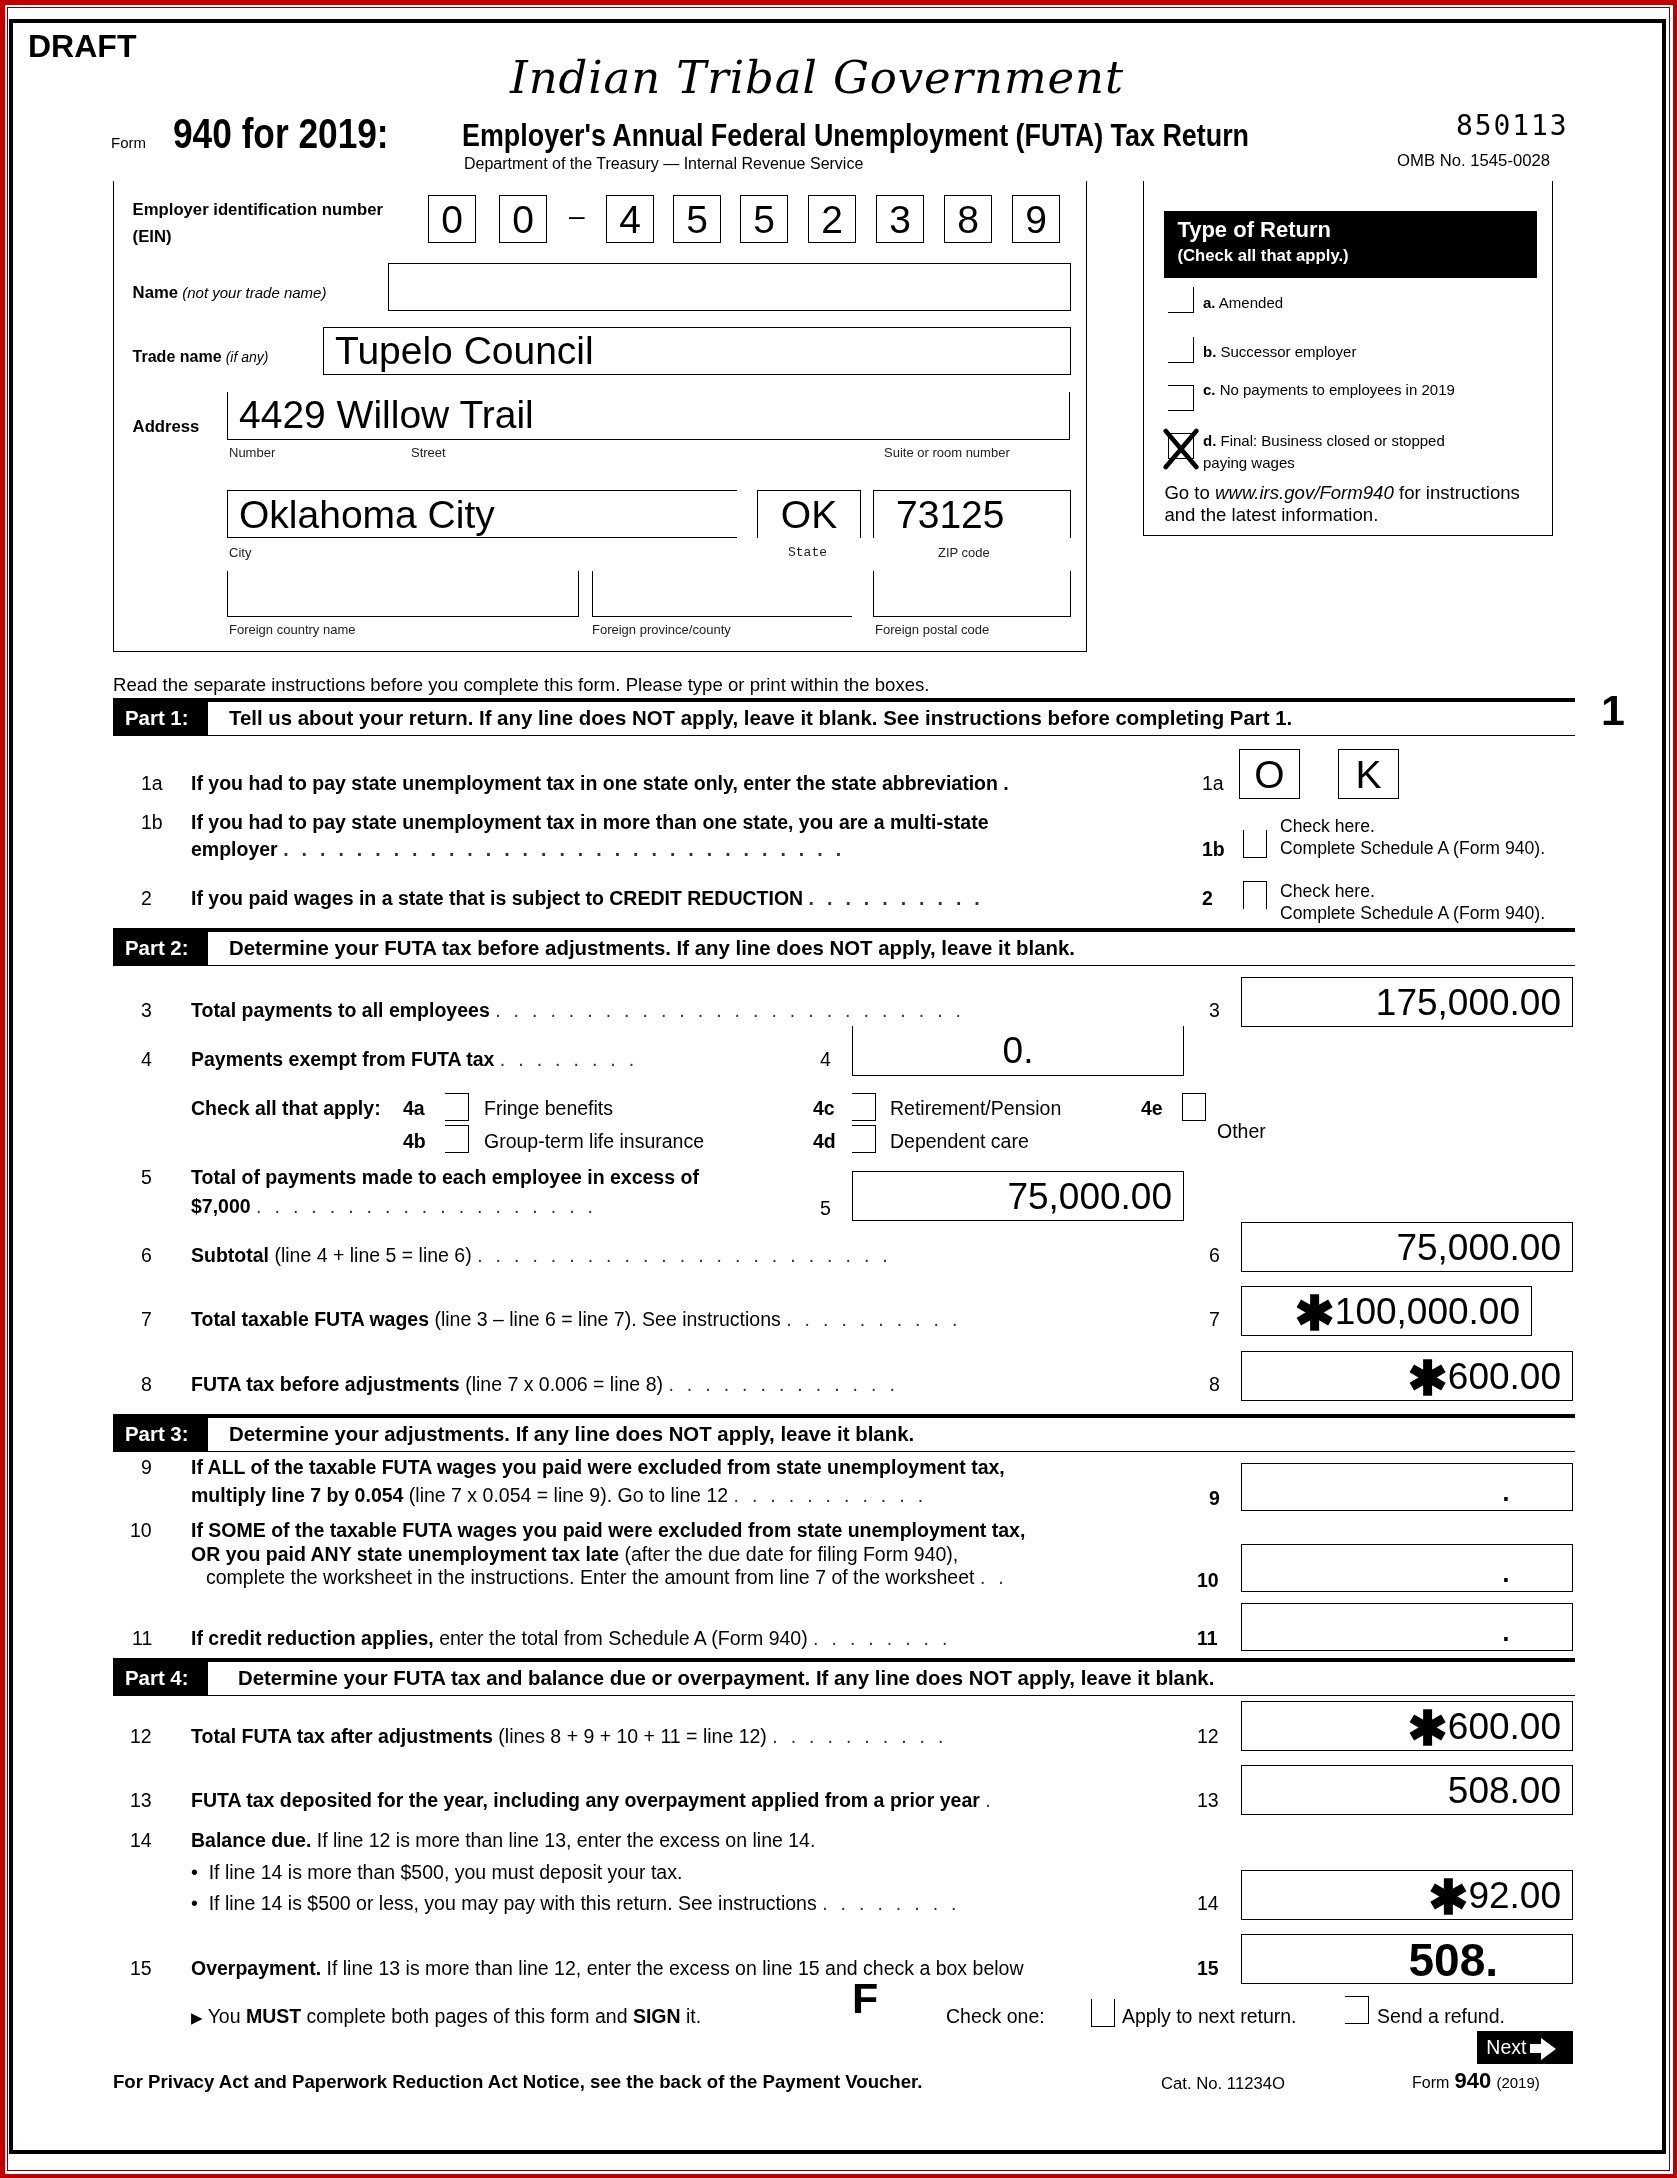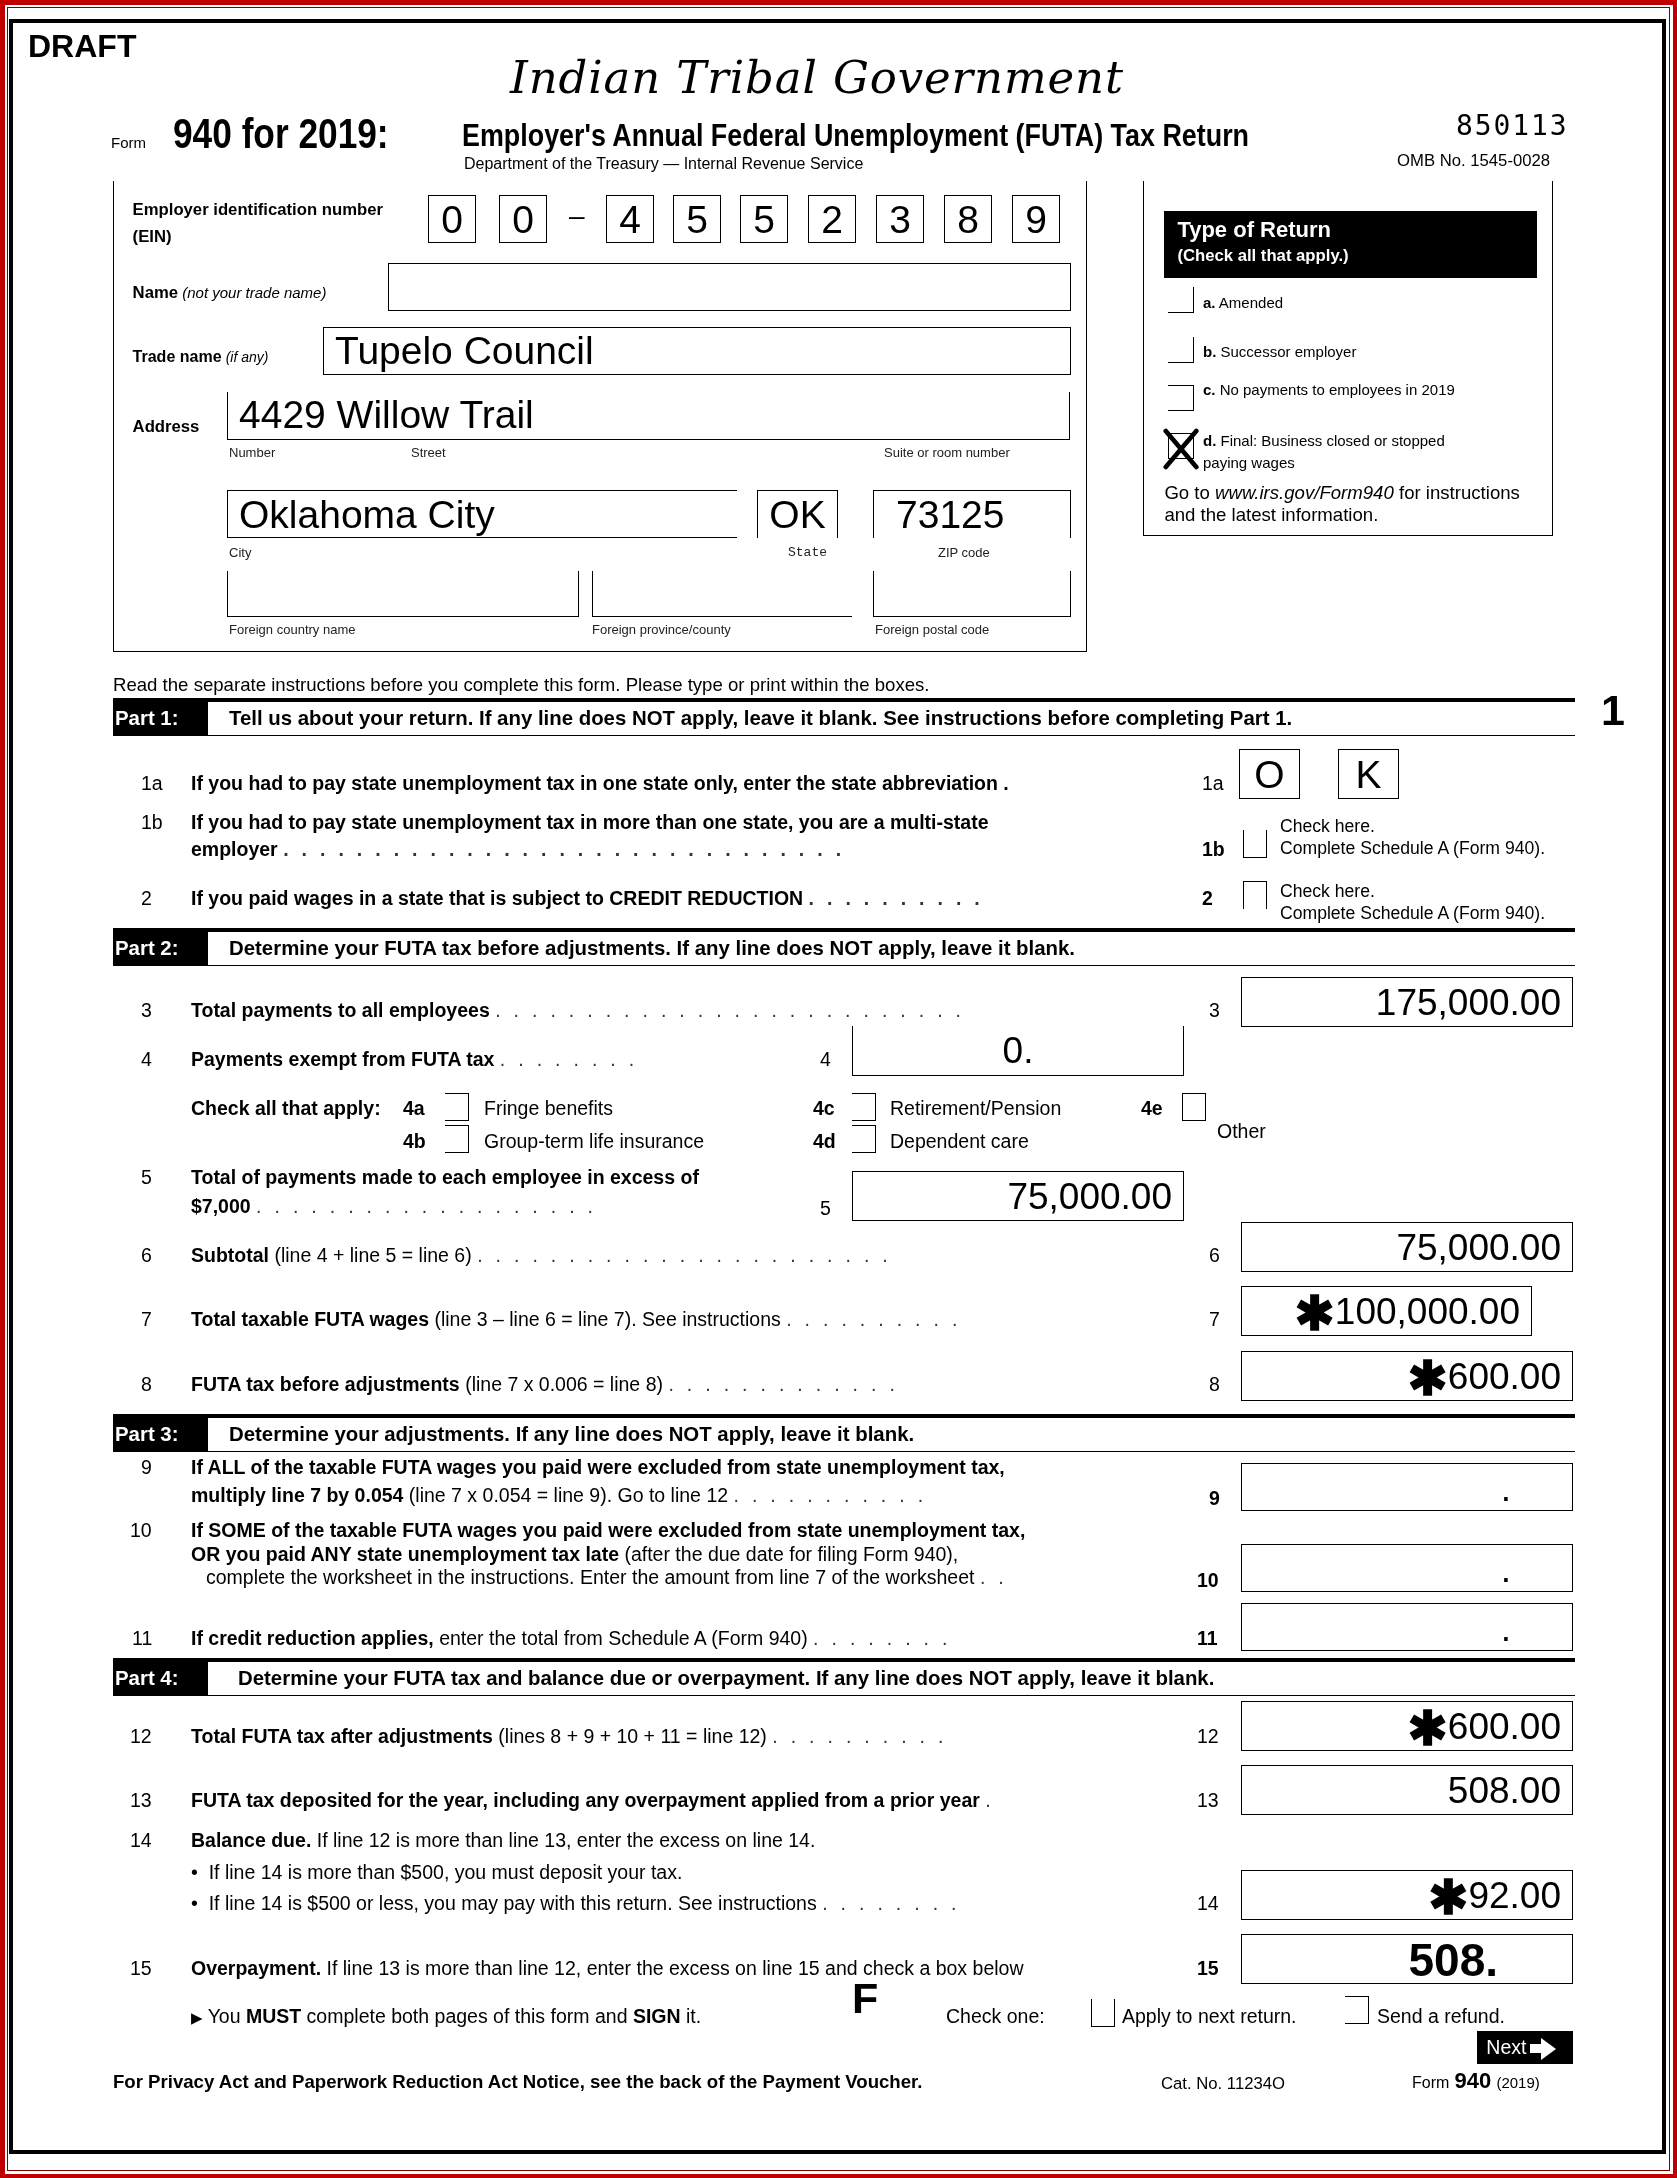--- a/index.html
+++ b/index.html
@@ -34,21 +34,21 @@
   .type-head { position:absolute; left:20.4px; top:30px; width:373px; height:67px; background:#000; color:#fff; padding:5.6px 13px; box-sizing:border-box; }
   .type-head .t1 { font-size:22px; font-weight:bold; }
   .type-head .t2 { font-size:16.7px; font-weight:bold; margin-top:3.7px; }
   .cb { position:absolute; width:26px; height:26px; border:1.4px solid #000; box-sizing:border-box; }
   .cb-open-left { border-left:none; border-top:none; }
   .type-opt { position:absolute; font-size:15px; line-height:22px; }
   .type-opt b { font-weight:bold; }
 
   .instr { left:113px; top:674px; font-size:18.6px; }
   .part-bar { position:absolute; left:113px; width:1462px; height:33px; border-top:4.6px solid #000; border-bottom:1.9px solid #000; box-sizing:content-box; }
-  .part-tag { position:absolute; left:0; top:0; height:33px; width:95px; background:#000; color:#fff; font-weight:bold; font-size:20.4px; line-height:33px; padding-left:2px; box-sizing:border-box; }
+  .part-tag { position:absolute; left:0; top:0; height:33px; width:95px; background:#000; color:#fff; font-weight:bold; font-size:20.4px; line-height:33px; padding-left:12px; box-sizing:border-box; }
   .part-text { position:absolute; left:116px; top:0; font-weight:bold; font-size:20.4px; line-height:33px; white-space:nowrap; }
   .page-num { left:1601px; top:686px; font-size:43px; font-weight:bold; }
 
   .ln { position:absolute; font-size:19.5px; white-space:nowrap; }
   .ln-num { position:absolute; font-size:19.5px; }
   .ln-num-b { position:absolute; font-size:19.5px; font-weight:bold; }
   .b { font-weight:bold; }
   .n { font-weight:normal; }
   .dots { letter-spacing:13px; color:#333; }
   .amt { position:absolute; border:1.4px solid #000; box-sizing:border-box; height:50px; font-size:37px; text-align:right; padding-right:11px; line-height:50px; white-space:nowrap; }
@@ -111,21 +111,21 @@
   <div class="field" style="left:113px;top:211px;width:843px;height:48px;border-top:none;">
     <span class="field-val" style="line-height:46px;">4429 Willow Trail</span>
   </div>
   <div class="small-cap" style="left:115px;top:264px;">Number</div>
   <div class="small-cap" style="left:297px;top:264px;">Street</div>
   <div class="small-cap" style="left:770px;top:264px;">Suite or room number</div>
 
   <div class="field" style="left:113px;top:309px;width:510px;height:48px;border-right:none;">
     <span class="field-val" style="line-height:48px;">Oklahoma City</span>
   </div>
-  <div class="field" style="left:643px;top:309px;width:81px;height:48px;border-bottom:none;text-align:center;">
+  <div class="field" style="left:643px;top:309px;width:104px;height:48px;border-bottom:none;text-align:center;">
     <span style="font-size:39px;line-height:48px;">OK</span>
   </div>
   <div class="field" style="left:759px;top:309px;width:198px;height:48px;border-bottom:none;">
     <span class="field-val" style="line-height:48px;padding-left:22px;">73125</span>
   </div>
   <div class="small-cap" style="left:115px;top:364px;">City</div>
   <div class="small-cap" style="left:674px;top:364px;font-family:Liberation Mono, monospace;">State</div>
   <div class="small-cap" style="left:824px;top:364px;">ZIP code</div>
 
   <div class="field" style="left:113px;top:390px;width:352px;height:46px;border-top:none;">

